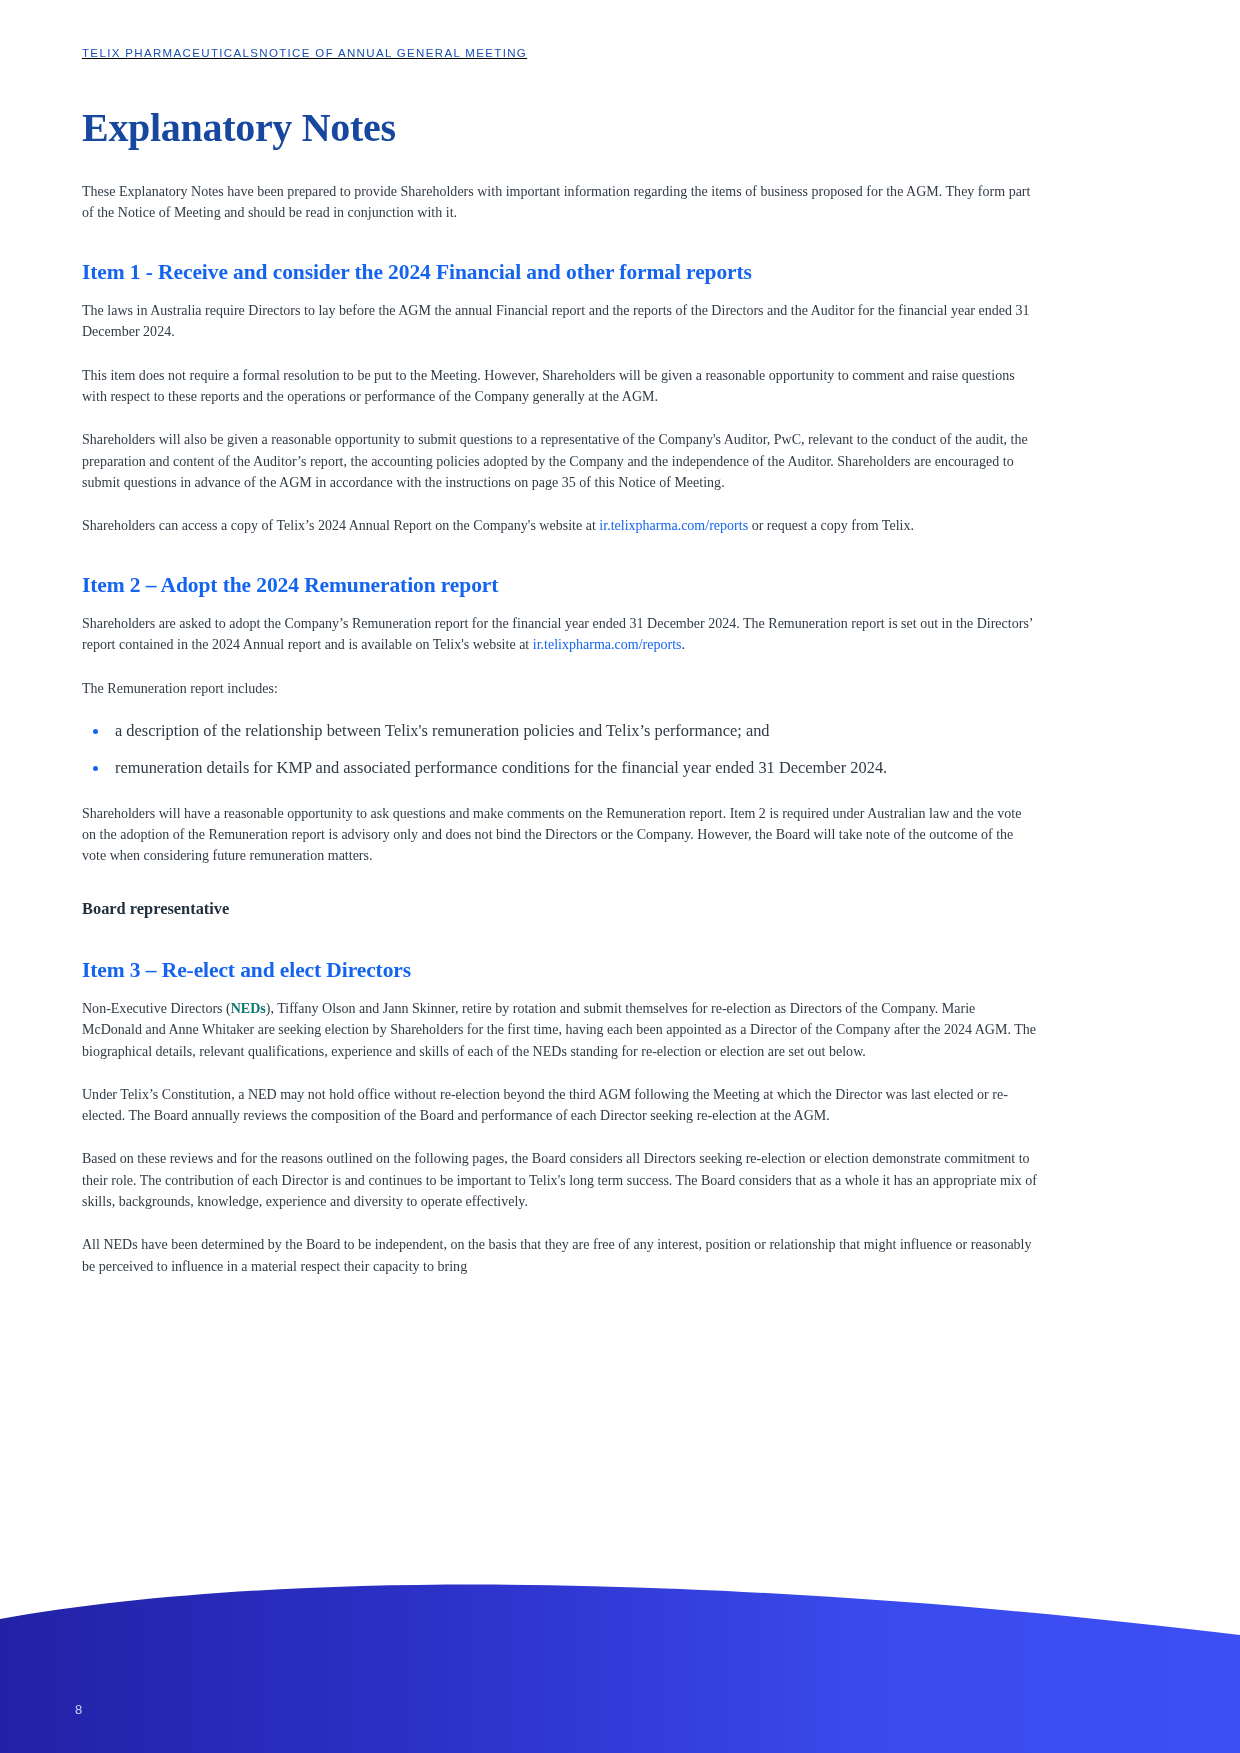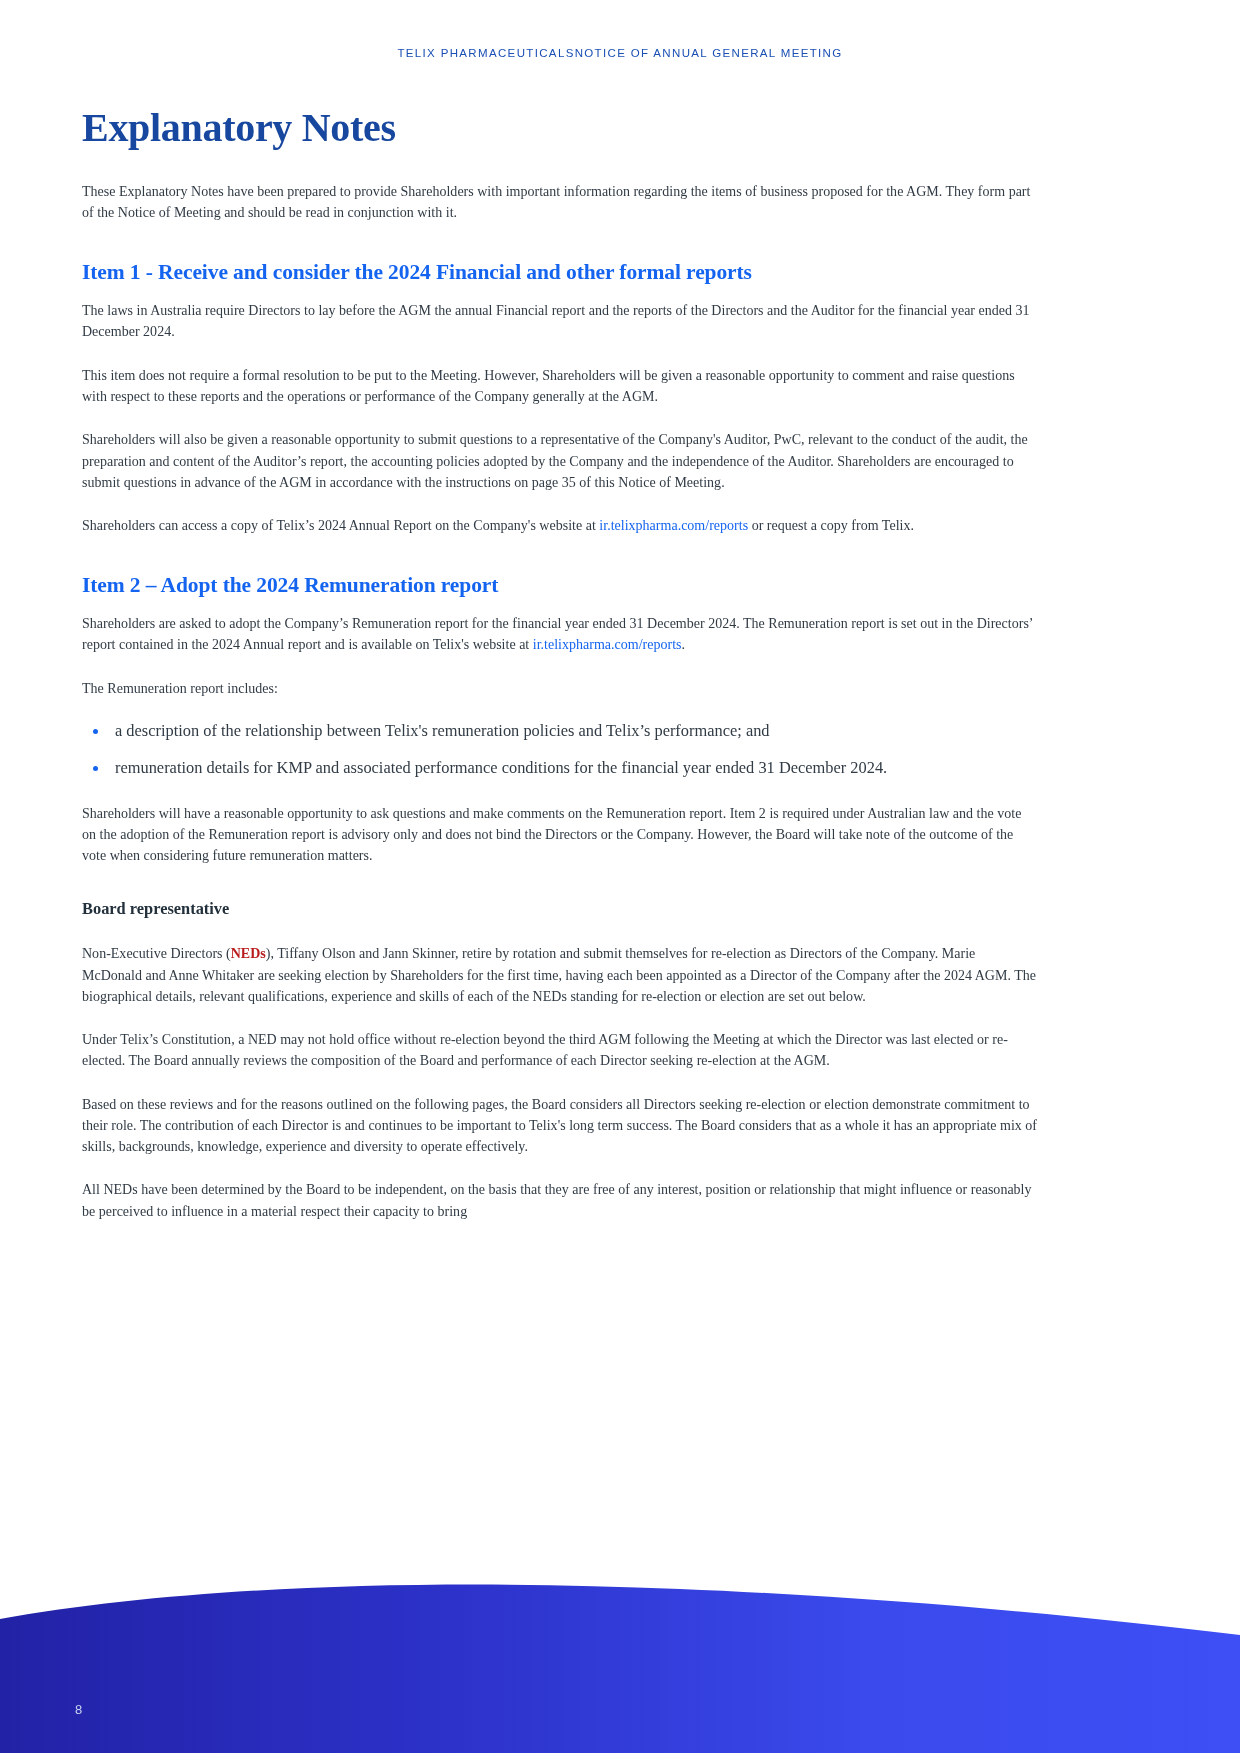--- a/index.html
+++ b/index.html
@@ -22,22 +22,23 @@
     box-sizing: border-box;
   }
 
   
   .run-head {
     position: absolute;
     top: 47px;
     left: 82px;
     right: 82px;
     display: flex;
-    justify-content: center;
+    justify-content: flex-start;
     align-items: baseline;
+    text-decoration: underline;
   }
   .run-head span {
     font-size: 11.5px;
     letter-spacing: 1.35px;
     color: #1a4fb4;
     font-weight: 400;
     text-transform: uppercase;
   }
 
   
@@ -74,21 +75,21 @@
     margin: 0 0 22px 0;
     letter-spacing: 0.01px;
   }
   p.body.tight { margin-bottom: 20px; }
 
   a.link, .link {
     color: #1464f0;
     text-decoration: none;
   }
 
-  .bold-inline { font-weight: bold; color: #b91c1c; }
+  .bold-inline { font-weight: bold; color: #0f766e; }
 
   h3.sub-heading {
     font-size: 16.4px;
     line-height: 1.5;
     font-weight: bold;
     color: #22303c;
     margin: 30px 0 22px 0;
   }
 
   ul.bullets {
@@ -163,20 +164,21 @@
     <p class="body tight">The Remuneration report includes:</p>
 
     <ul class="bullets">
       <li>a description of the relationship between Telix's remuneration policies and Telix’s performance; and</li>
       <li>remuneration details for KMP and associated performance conditions for the financial year ended 31 December 2024.</li>
     </ul>
 
     <p class="body">Shareholders will have a reasonable opportunity to ask questions and make comments on the Remuneration report. Item 2 is required under Australian law and the vote on the adoption of the Remuneration report is advisory only and does not bind the Directors or the Company. However, the Board will take note of the outcome of the vote when considering future remuneration matters.</p>
     <h3 class="sub-heading">Board representative</h3>
 
+    <h2 class="item-heading">Item 3 – Re-elect and elect Directors</h2>
     <p class="body"><span>Non-Executive Directors (</span><span class="bold-inline">NEDs</span><span>), Tiffany Olson and Jann Skinner, retire by rotation and submit themselves for re-election as Directors of the Company. Marie McDonald and Anne Whitaker are seeking election by Shareholders for the first time, having each been appointed as a Director of the Company after the 2024 AGM. The biographical details, relevant qualifications, experience and skills of each of the NEDs standing for re-election or election are set out below.</span></p>
     <p class="body">Under Telix’s Constitution, a NED may not hold office without re-election beyond the third AGM following the Meeting at which the Director was last elected or re-elected. The Board annually reviews the composition of the Board and performance of each Director seeking re-election at the AGM.</p>
     <p class="body">Based on these reviews and for the reasons outlined on the following pages, the Board considers all Directors seeking re-election or election demonstrate commitment to their role. The contribution of each Director is and continues to be important to Telix's long term success. The Board considers that as a whole it has an appropriate mix of skills, backgrounds, knowledge, experience and diversity to operate effectively.</p>
     <p class="body">All NEDs have been determined by the Board to be independent, on the basis that they are free of any interest, position or relationship that might influence or reasonably be perceived to influence in a material respect their capacity to bring</p>
 
   </div>
 
   <div class="footer-wave">
     <svg width="1240" height="190" viewBox="0 0 1240 190" preserveAspectRatio="none">
       <defs>

